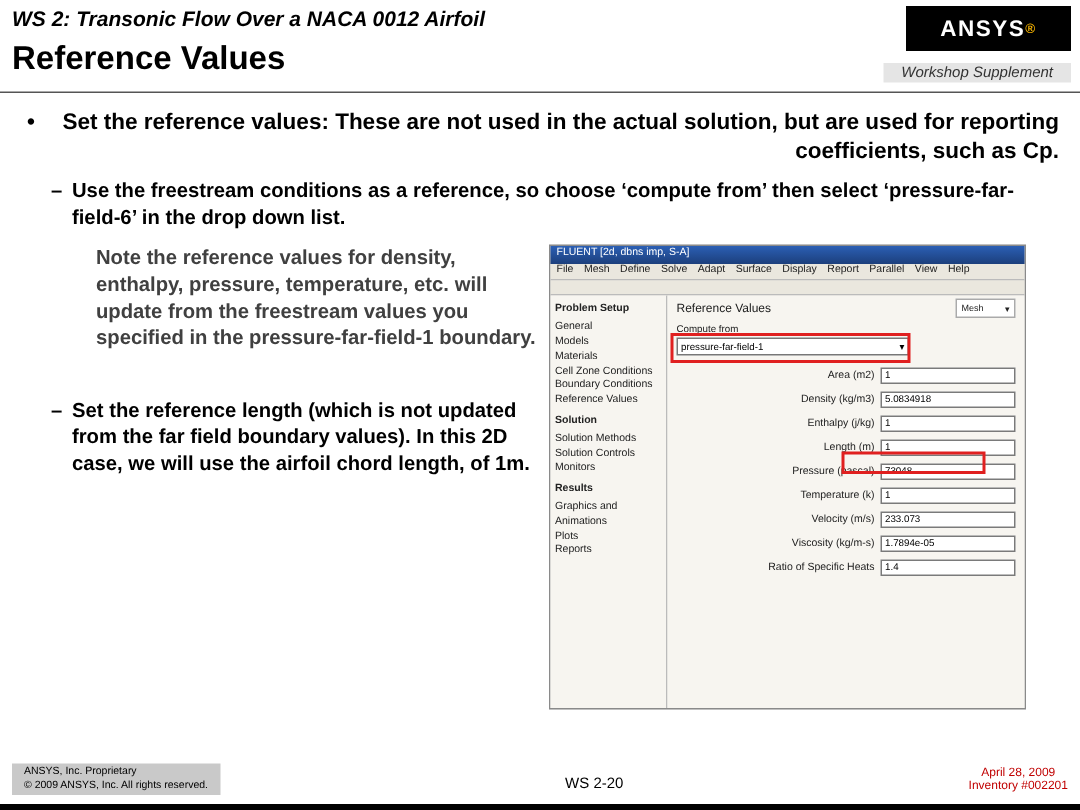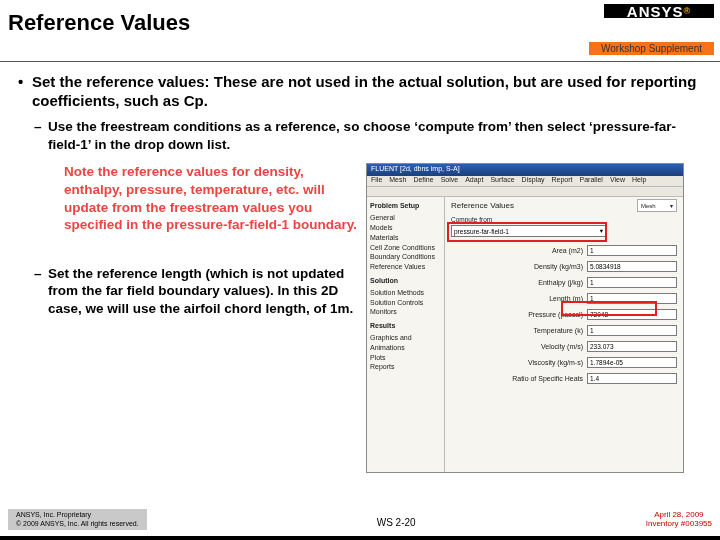--- a/index.html
+++ b/index.html
@@ -32,55 +32,57 @@
     font-weight: bold;
     font-size: 22px;
     color: #000;
     margin-top: 6px;
   }
   .logo {
     position: absolute;
     right: 6px;
     top: 4px;
     width: 110px;
-    height: 14px;
+    height: 30px;
     background: #000;
     display: flex;
     align-items: center;
     justify-content: center;
     color: #fff;
     font-weight: bold;
     font-size: 15px;
     letter-spacing: 1px;
   }
   .logo span.yreg {
     color: #f3b100;
     font-size: 9px;
     vertical-align: super;
   }
   .supplement {
     position: absolute;
     right: 6px;
     top: 42px;
+    font-style: italic;
     font-size: 10px;
     color: #333;
-    background: #f97316;
+    background: #e5e5e5;
     padding: 1px 12px;
   }
   .content {
     padding: 10px 14px 0 18px;
   }
   .bullet-main {
     font-weight: bold;
     font-size: 15px;
     color: #000;
     margin-bottom: 8px;
     padding-left: 14px;
     position: relative;
     line-height: 1.28;
+    text-align: right;
   }
   .bullet-main::before {
     content: "•";
     position: absolute;
     left: 0;
     top: 0;
   }
   .sub {
     padding-left: 30px;
     position: relative;
@@ -101,21 +103,21 @@
     gap: 8px;
     margin-top: 6px;
   }
   .left-col {
     flex: 0 0 340px;
   }
   .note-block {
     padding-left: 46px;
     font-size: 13.5px;
     font-weight: bold;
-    color: #ef4444;
+    color: #404040;
     line-height: 1.3;
     margin-bottom: 28px;
   }
   .sub-block {
     padding-left: 30px;
     position: relative;
     font-size: 13.5px;
     font-weight: bold;
     color: #000;
     line-height: 1.3;
@@ -259,31 +261,32 @@
     text-align: center;
     line-height: 1.2;
     padding-bottom: 1px;
   }
 </style>
 </head>
 <body>
 
 <div class="page-border">
   <div class="header">
+    <div class="ws-title">WS 2: Transonic Flow Over a NACA 0012 Airfoil</div>
     <div class="ref-values">Reference Values</div>
     <div class="logo">
       <span>ANSYS</span>
         <span class="yreg">®</span>
     </div>
     <div class="supplement">Workshop Supplement</div>
   </div>
 
   <div class="content">
     <div class="bullet-main">Set the reference values:  These are not used in the actual solution, but are used for reporting coefficients, such as Cp.</div>
-    <div class="sub">Use the freestream conditions as a reference, so choose ‘compute from’ then select ‘pressure-far-field-1’ in the drop down list.</div>
+    <div class="sub">Use the freestream conditions as a reference, so choose ‘compute from’ then select ‘pressure-far-field-6’ in the drop down list.</div>
 
     <div class="cols">
       <div class="left-col">
         <div class="note-block">Note the reference values for density, enthalpy, pressure, temperature, etc. will update from the freestream values you specified in the pressure-far-field-1 boundary.</div>
         <div class="sub-block">Set the reference length (which is not updated from the far field boundary values). In this 2D case, we will use the airfoil chord length, of 1m.</div>
       </div>
 
       <div class="shot">
         <div class="shot-box">
           <div class="shot-titlebar">FLUENT [2d, dbns imp, S-A]</div>
@@ -378,16 +381,16 @@
   </div>
 
   <div class="footer">
     <div class="foot-left">
       <div>ANSYS, Inc. Proprietary</div>
       <div>© 2009 ANSYS, Inc. All rights reserved.</div>
     </div>
     <div class="foot-center">WS 2-20</div>
     <div class="foot-right">
       <div>April 28, 2009</div>
-      <div>Inventory #003955</div>
+      <div>Inventory #002201</div>
     </div>
   </div>
 </div>
 
 </body></html>

